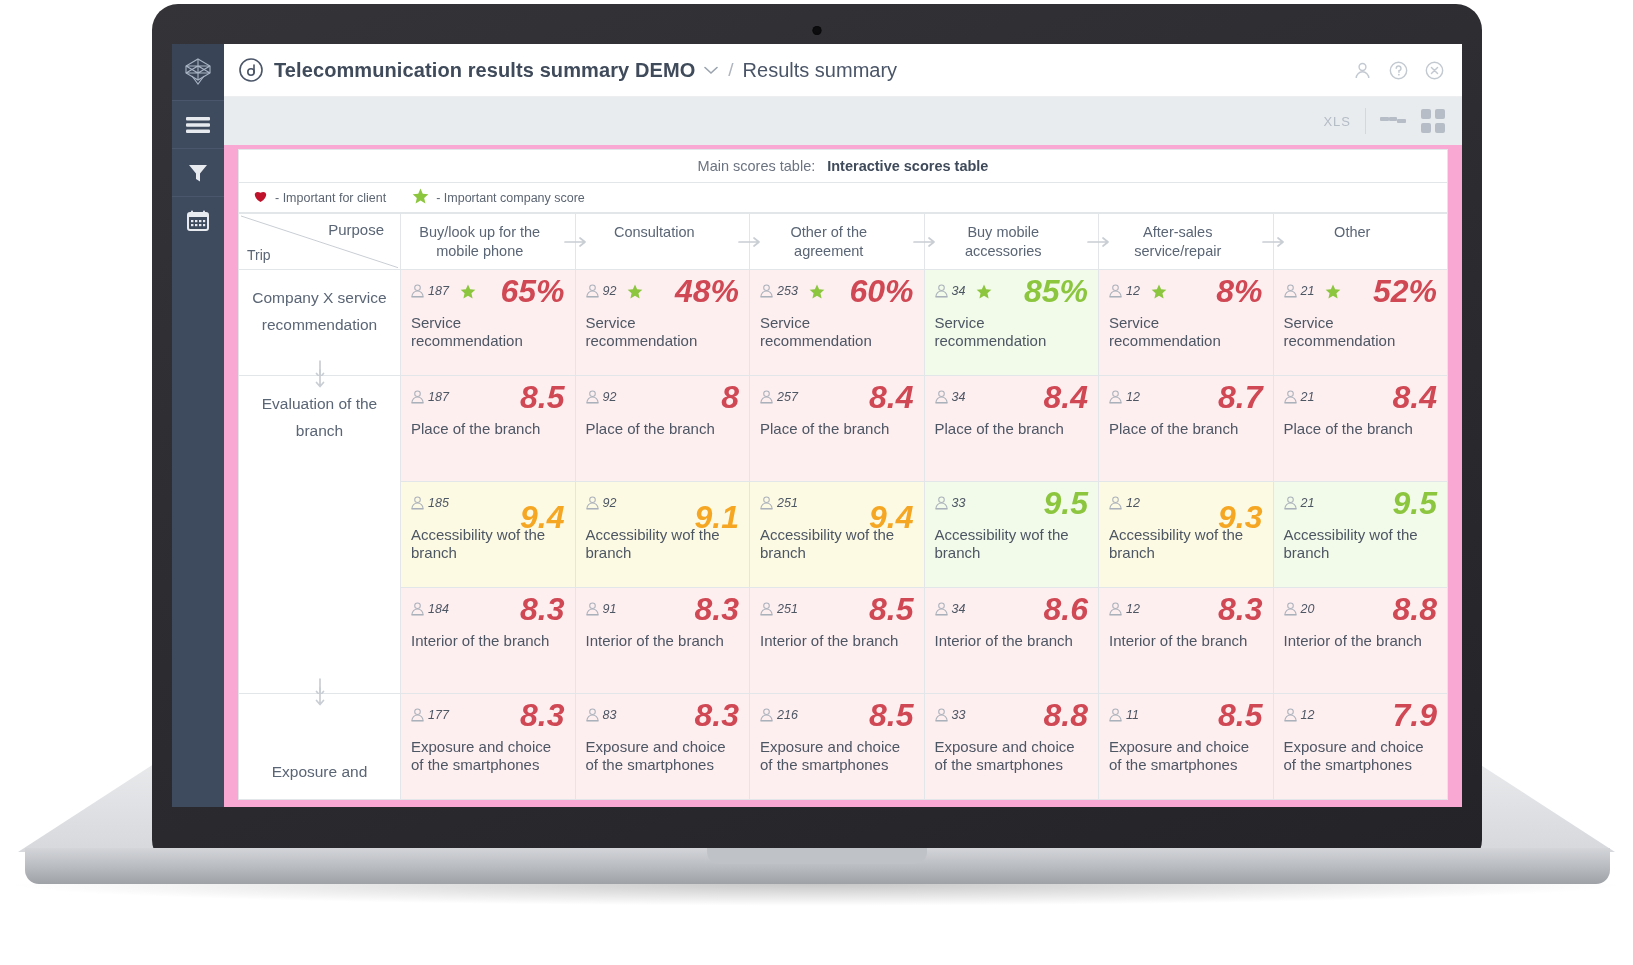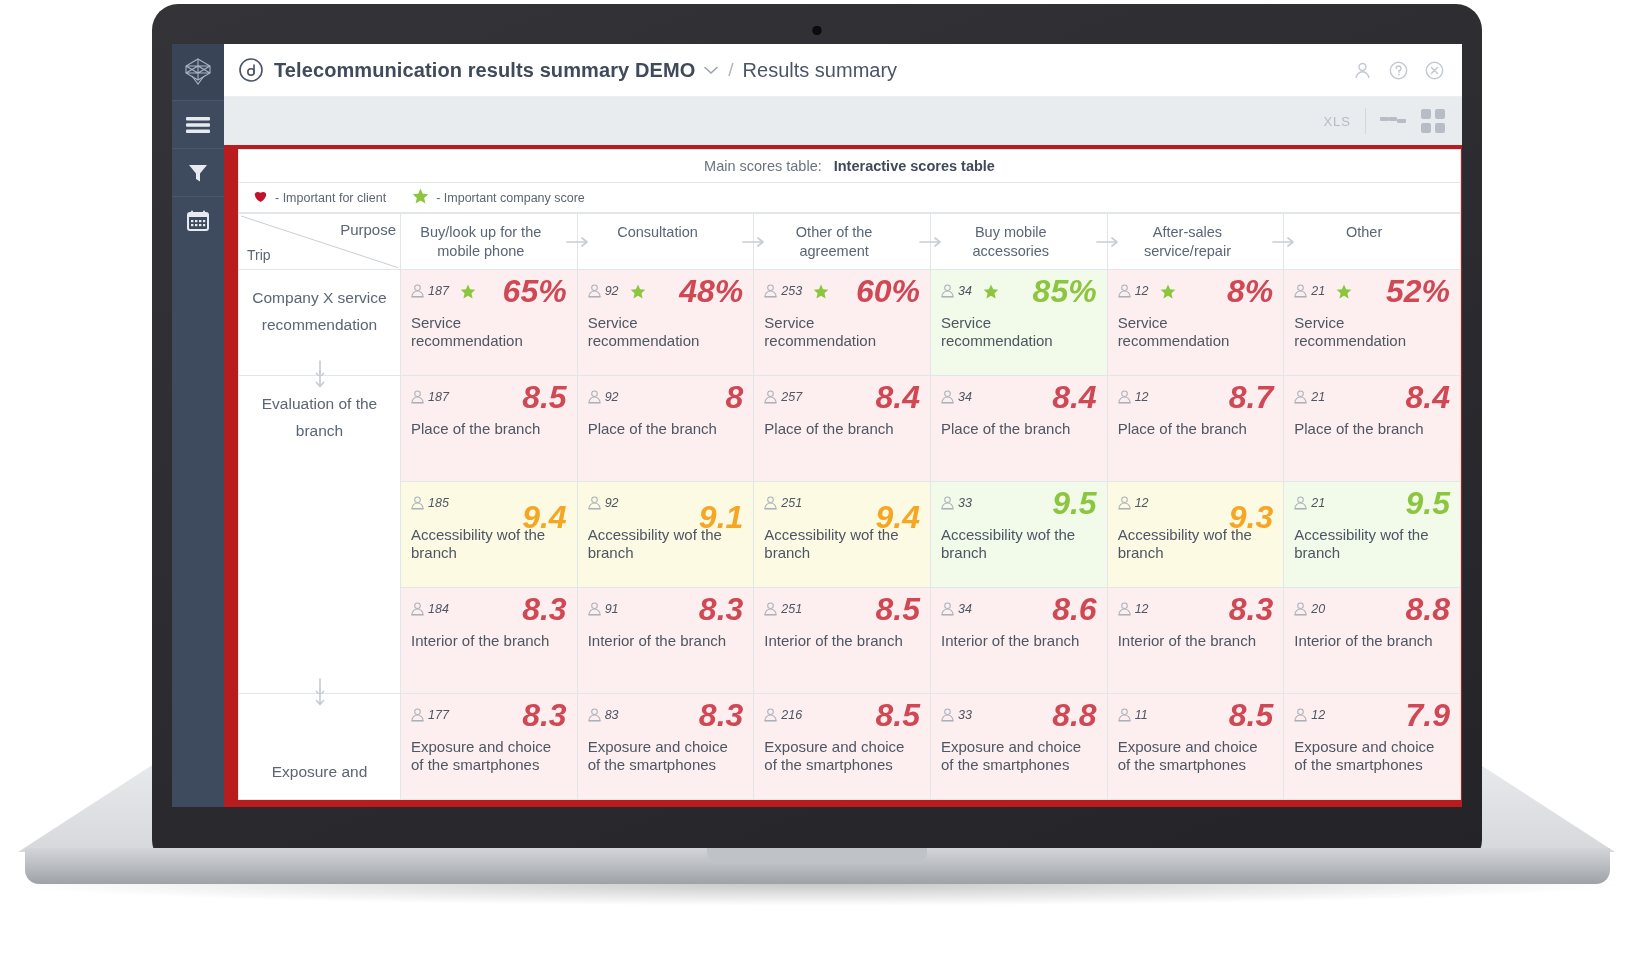--- a/index.html
+++ b/index.html
@@ -106,21 +106,21 @@
   }
   .tb-div { width:1px; height:26px; background:#d3d8dd; margin-right:14px; }
   .view-btn { width: 26px; height:26px; cursor:pointer; margin-right: 14px; display:flex; align-items:center; justify-content:center; }
   .view-btn:last-child { margin-right: 4px; }
   .bars span { display:block; width:22px; height:4px; background:#b6bdc6; margin-bottom:4px; border-radius:1px; }
   .bars span:last-child { margin-bottom:0; }
   .grid9 { display:grid; grid-template-columns: repeat(2, 10px); grid-template-rows: repeat(2, 10px); gap:4px; }
   .grid9 i { display:block; background:#b6bdc6; border-radius:2px; }
 
   
-  .content { flex:1; overflow:hidden; padding: 4px 1px 0 14px; background:#b91c1c; }
+  .content { flex:1; overflow:hidden; padding: 4px 14px 0 14px; background:#f9a8d4; }
 
   .panel-title {
     border: 1px solid #e3e6e9; border-bottom: none;
     height: 33px; display:flex; align-items:center; justify-content:center;
     font-size: 14.5px; color:#6b7380; background:#fff;
   }
   .panel-title b { color:#3f4a5a; font-weight:bold; margin-left:12px; }
 
   .legend {
     border: 1px solid #e3e6e9;
@@ -132,21 +132,21 @@
   
   table.grid { border-collapse: collapse; width: 100%; table-layout: fixed; }
   table.grid td { vertical-align: top; border: 1px solid #e3e6e9; background:#fff; }
 
   
   .corner {
     width: 162px; height: 56px; position: relative; padding: 0;
   }
   .corner .diag { position:absolute; inset:0; }
   .corner .purpose {
-    position:absolute; right: 4px; top: 7px; font-size: 15px; color:#5a6575;
+    position:absolute; right: 16px; top: 7px; font-size: 15px; color:#5a6575;
   }
   .corner .trip {
     position:absolute; left: 8px; bottom: 6px; font-size: 14px; color:#5a6575;
   }
   .colhead {
     height: 56px; text-align:center; position:relative;
     font-size: 14.5px; color:#5a6575; line-height: 19px;
     padding: 9px 26px 0 10px;
   }
   .colhead .arrow {

